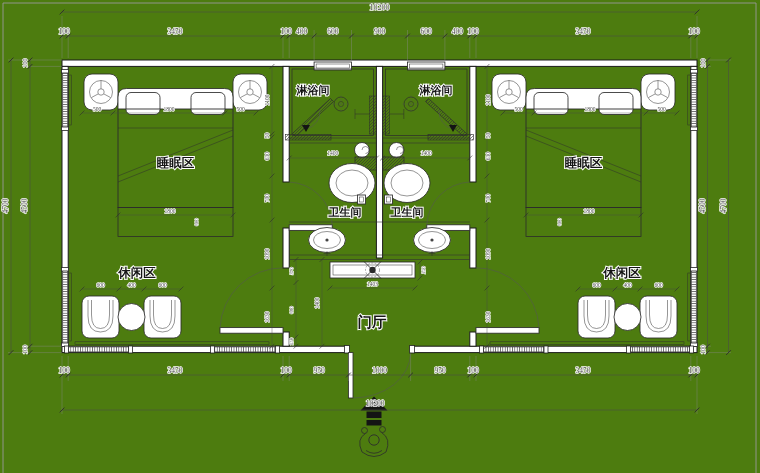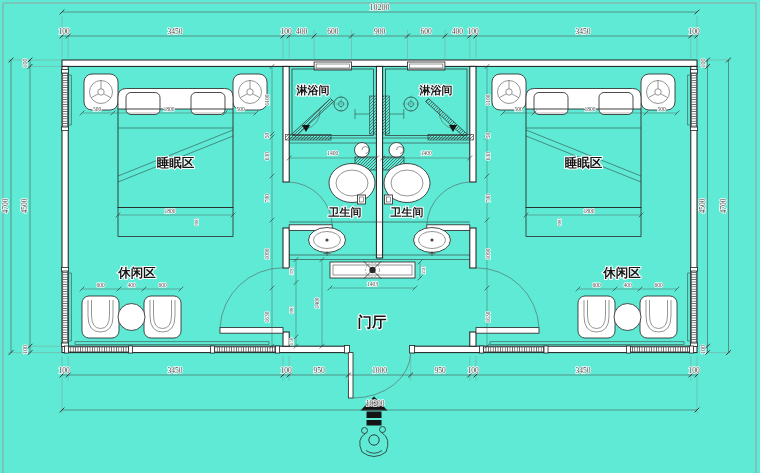--- a/index.html
+++ b/index.html
@@ -1,16 +1,16 @@
 <!DOCTYPE html>
 <html><head>
 <meta charset="utf-8">
 <style>
   html,body{margin:0;padding:0;background:#fff;}
-  .stage{position:relative;width:760px;height:473px;background:#5eead4;overflow:hidden;
+  .stage{position:relative;width:760px;height:473px;background:#4d7c0f;overflow:hidden;
          font-family:"Liberation Sans",sans-serif;}
   svg{position:absolute;left:0;top:0;}
   .t{font-family:"Liberation Serif",serif;fill:#4a4a4a;text-anchor:middle;
      stroke:#fff;stroke-width:1.4px;paint-order:stroke;font-size:7.5px;}
   .t8{font-size:8px}.t6{font-size:6px}.t55{font-size:5.5px}.t5{font-size:5px}
   .lab{font-family:"Liberation Sans",sans-serif;font-weight:700;fill:#151515;text-anchor:middle;
        stroke:#fff;stroke-width:2px;paint-order:stroke;}
   .lab12{font-size:12.5px}.lab11{font-size:11px}.lab14{font-size:14.5px}
   .dl{stroke:#4a4a4a;stroke-width:.55;fill:none}
   .tk{stroke:#2e2e2e;stroke-width:.9;fill:none}

